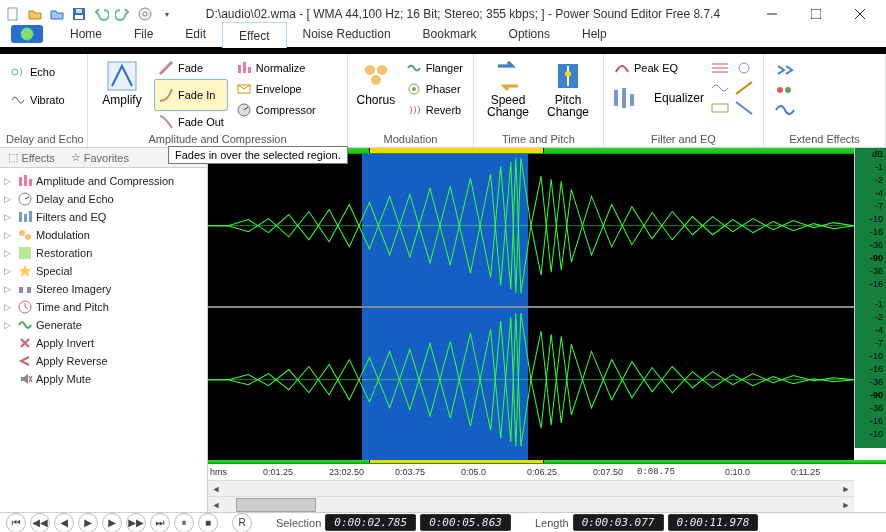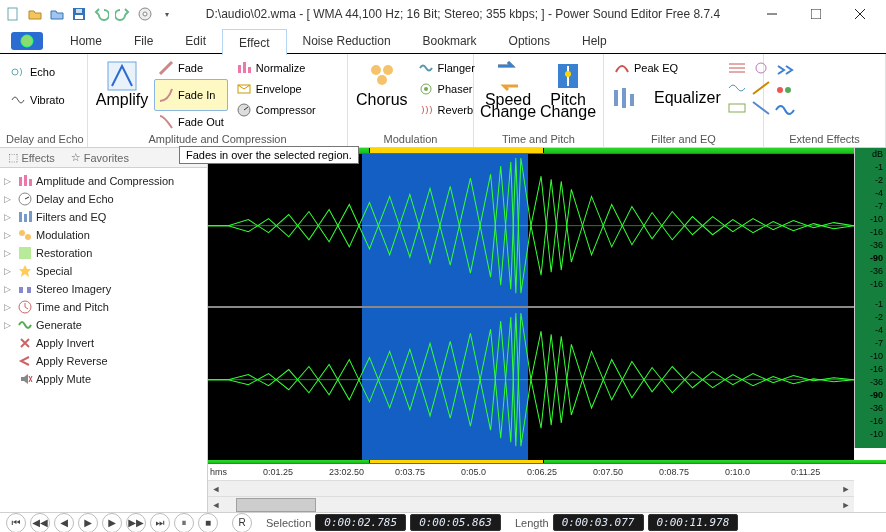--- a/index.html
+++ b/index.html
@@ -7,68 +7,68 @@
 
   
   .titlebar { height: 28px; display: flex; align-items: center; padding: 0 4px; }
   .qat { display: flex; gap: 4px; align-items: center; }
   .qat-btn { width: 18px; height: 18px; display: flex; align-items: center; justify-content: center; cursor: default; }
   .titlebar-text { flex: 1; text-align: center; font-size: 12px; color: #333; }
   .wincontrols { display: flex; gap: 0; }
   .winbtn { width: 44px; height: 28px; display: flex; align-items: center; justify-content: center; cursor: default; color: #222; }
 
   
-  .tabrow { height: 26px; display: flex; align-items: flex-start; border-bottom: 1px solid #000000; }
+  .tabrow { height: 26px; display: flex; align-items: flex-end; border-bottom: 7px solid #000000; }
   .appicon { width: 54px; height: 26px; display: flex; align-items: center; justify-content: center; }
   .tab { padding: 0 16px; height: 26px; display: flex; align-items: center; font-size: 12px; color: #333; cursor: default; }
   .tab.active { border: 1px solid #b9d5f1; border-bottom: none; background: #fff; color: #333; position: relative; top: 1px; }
 
   
   .ribbon { height: 94px; background: #fff; border-bottom: 1px solid #d0d0d0; display: flex; }
   .group { border-right: 1px solid #e0e0e0; display: flex; flex-direction: column; padding: 2px 6px 0 6px; }
   .group-body { flex: 1; display: flex; align-items: flex-start; gap: 4px; padding-top: 2px; }
   .group-label { font-size: 11px; color: #555; text-align: center; padding: 1px 0 2px 0; white-space: nowrap; }
   .vstack { display: flex; flex-direction: column; gap: 1px; }
   .bigbtn { width: 56px; display: flex; flex-direction: column; align-items: center; gap: 2px; padding: 2px; cursor: default; }
   .bigbtn .icon32 { width: 32px; height: 32px; }
-  .bigbtn .lbl { font-size: 16px; text-align: center; line-height: 12px; }
+  .bigbtn .lbl { font-size: 12px; text-align: center; line-height: 12px; }
   .smbtn { display: flex; align-items: center; gap: 4px; padding: 2px 4px; cursor: default; font-size: 11px; white-space: nowrap; }
   .smbtn .icon16 { width: 16px; height: 16px; }
   .smbtn.selected { background: #fef9c3; border: 1px solid #8ab6e5; border-radius: 2px; padding: 7px 3px; }
 
   
   .panelrow { display: flex; height: 364px; }
   .sidebar { width: 208px; display: flex; flex-direction: column; border-right: 1px solid #d0d0d0; }
   .sidebar-tabs { height: 20px; background: #f4f4f4; display: flex; align-items: center; border-bottom: 1px solid #d0d0d0; }
   .side-tab { display: flex; align-items: center; gap: 3px; font-size: 11px; color: #666; padding: 0 8px; }
   .sidebar-list { flex: 1; overflow: auto; padding: 4px 2px; }
   .tree-item { display: flex; align-items: center; gap: 3px; font-size: 11px; color: #222; padding: 1px 2px; cursor: default; }
   .tree-arrow { width: 10px; color: #888; font-size: 9px; }
   .tree-icon { width: 16px; height: 16px; }
 
   
   .wavepanel { flex: 1; display: flex; flex-direction: column; background: #fff; position: relative; }
-  .tooltip { position: absolute; top: -2px; left: -40px; background: #fff; border: 1px solid #767676; padding: 2px 6px; font-size: 11px; z-index: 50; margin-left: 11px; }
+  .tooltip { position: absolute; top: -2px; left: -40px; background: #fff; border: 1px solid #767676; padding: 2px 6px; font-size: 11px; z-index: 50; }
   .ruler-top { height: 6px; background: linear-gradient(#2bd72b,#1abf1a); border-bottom:1px solid #0a0; position:relative;}
   .ruler-top .sel { position:absolute; top:0; height:100%; background:#ffd400; border-left:1px solid #000; border-right:1px solid #000;}
   .db-scale { position:absolute; top:0; right:0; width:32px; display:flex; flex-direction:column; font-size:9px; color:#000; background:#15803d; z-index:5; border-left:1px solid #ccc;}
   .db-scale div{ text-align:right; padding-right:3px; line-height:13px;}
   .wave-track { position:relative; flex:1; background:#000; margin-right:32px;}
   .wave-sel { position:absolute; top:0; bottom:0; background:#145fc4; }
   .wave-svg { position:absolute; inset:0; }
   .time-ruler { height:16px; font-size:9px; color:#333; display:flex; align-items:center; gap:0; padding-left:0; margin-right:32px; position:relative;}
   .time-ruler span{ position:absolute; }
   .scrollbar-h { height:16px; background:#f0f0f0; border-top:1px solid #ddd; margin-right:32px; display:flex; align-items:center; }
   .scroll-thumb{ height:14px; background:#cdcdcd; border:1px solid #a0a0a0; width:80px; margin-left:12px;}
   .scroll-arrow{ width:16px; height:16px; font-size:9px; color:#555; display:flex; align-items:center; justify-content:center;}
 
   
   .player { height:20px; border-top:1px solid #d0d0d0; background:#fff; display:flex; align-items:center; padding:0 6px; gap:4px;}
   .pbtn { width:20px; height:20px; border:1px solid #bcbcbc; border-radius:50%; font-size:10px; display:flex; align-items:center; justify-content:center; cursor:default; color:#444;}
-  .statuslbl { font-size:11px; color:#555; margin-left:10px;}
+  .statuslbl { font-size:11px; color:#555; margin-left:20px;}
   .timebox { background:#1a1a1a; color:#dfe7f5; font-family:monospace; font-size:11px; font-style:italic; padding:1px 8px; border:1px solid #333; border-radius:2px; }
 
   svg { display:block; }
 </style>
 </head>
 <body>
 
 <div class="titlebar">
   <div class="qat">
     <span class="qat-btn">
@@ -595,21 +595,21 @@
       <div class="sel" style="left:23.8%;width:25.7%;"></div>
     </div>
     <div class="time-ruler">
       <span style="left:2px;">hms</span>
       <span style="left:55px;">0:01.25</span>
       <span style="left:121px;">23:02.50</span>
       <span style="left:187px;">0:03.75</span>
       <span style="left:253px;">0:05.0</span>
       <span style="left:319px;">0:06.25</span>
       <span style="left:385px;">0:07.50</span>
-      <span style="left:451px;">0:08.75</span>
+      <span style="left:429px;font-family:Liberation Mono, monospace;">0:08.75</span>
       <span style="left:517px;">0:10.0</span>
       <span style="left:583px;">0:11.25</span>
     </div>
     <div class="scrollbar-h">
       <div class="scroll-arrow">◄</div>
       <div style="flex:1;"></div>
       <div class="scroll-arrow">►</div>
     </div>
     <div class="scrollbar-h">
       <div class="scroll-arrow">◄</div>

